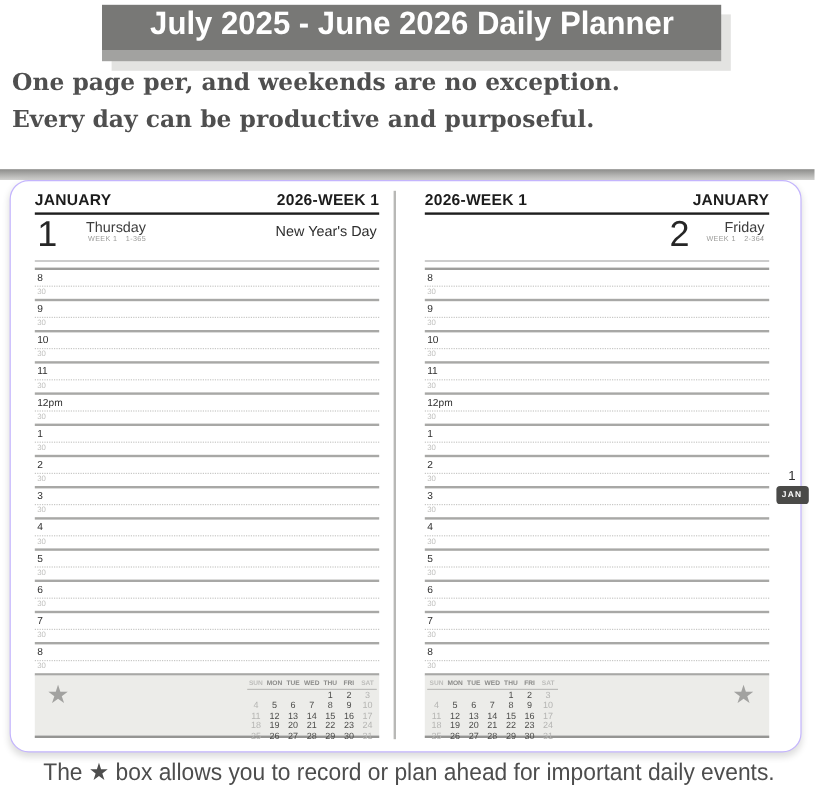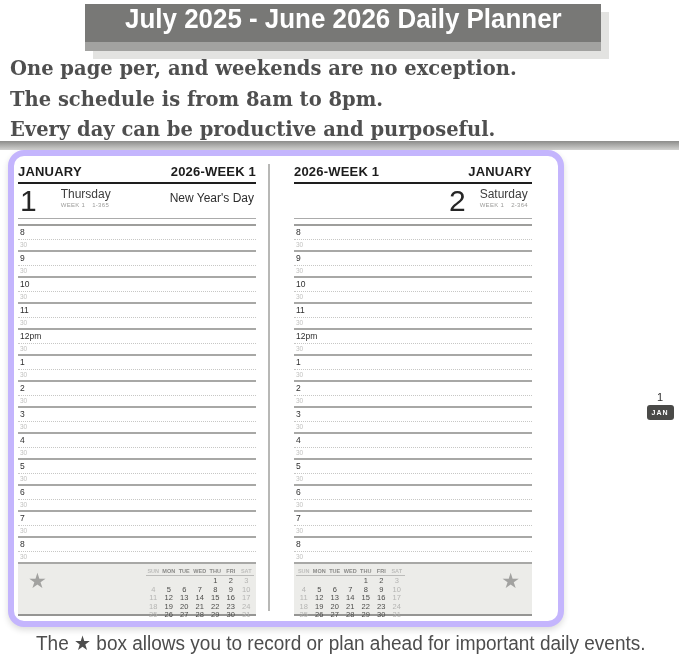--- a/index.html
+++ b/index.html
@@ -26,36 +26,36 @@
     font-size:19.5px; color:#4f4f4f; padding-left:10px; margin-bottom:7.5px;
     white-space:nowrap;
   }
 
   
   .shelf { position:absolute; left:0; top:141px; width:679px; height:9px;
     background:linear-gradient(#8c8c8a, #d2d2d0); }
 
   
   .card {
-    position:absolute; left:8px; top:150px; width:556px; height:477px;
-    background:#fff; border:6px solid #c4b5fd; border-radius:16px;
+    position:absolute; left:8px; top:150px; width:660px; height:477px;
+    background:#fff; border:1px solid #c4b5fd; border-radius:16px;
     box-shadow:0 3px 6px rgba(0,0,0,.14);
-    display:flex; padding:8px 26px 10px 4px;
+    display:flex; padding:8px 26px 10px 20px;
   }
   .page { flex:1; display:flex; flex-direction:column; min-width:0; }
   .page.left  { border-right:2px solid #b8b8b6; padding-right:12px; margin-right:24px; }
 
   .page-head {
     display:flex; justify-content:space-between; align-items:flex-end;
     height:20px; border-bottom:2.5px solid #1e1e1e; padding-bottom:3px;
     font-size:13px; font-weight:bold; color:#1c1c1c; letter-spacing:.2px;
   }
   .day-row { height:38.5px; border-bottom:1.5px solid #ababab; display:flex; align-items:flex-start; }
   .day-num { font-size:30px; font-weight:400; color:#262626; line-height:34px; padding-left:2px; }
-  .day-meta { margin-left:24px; padding-top:4px; }
+  .day-meta { margin-left:24px; padding-top:4px;text-align:right; }
   .weekday { display:block; font-size:12px; color:#3d3d3d; line-height:13px; }
   .day-tiny { display:block; font-size:6px; color:#9b9b99; letter-spacing:.3px; margin-top:1px; }
   .day-tiny .doy { margin-left:7px; }
   .holiday { margin-left:auto; font-size:12px; color:#2e2e2e; padding-top:7px; padding-right:2px; }
   .day-row.mirror .day-num { margin-left:auto; }
   .day-row.mirror .day-meta { margin-left:14px; margin-right:4px; }
 
   
   .schedule { margin-top:5px; border-top:2px solid #9e9e9c; }
   .hour-block { height:26px; display:flex; flex-direction:column; }
@@ -100,21 +100,20 @@
 <body>
 
 <div class="stage">
 
   <div class="banner">
     <h1>July 2025 - June 2026 Daily Planner</h1>
   </div>
 
   <div class="intro">
     <p>One page per, and weekends are no exception.</p>
-    <p>The schedule is from 8am to 8pm.</p>
     <p>Every day can be productive and purposeful.</p>
   </div>
 
   <div class="shelf"></div>
 
   <div class="card">
 
     <div class="page left">
       <div class="page-head">
         <span>JANUARY</span>
@@ -247,21 +246,21 @@
 
     <div class="page right">
       <div class="page-head">
         <span>2026-WEEK 1</span>
         <span>JANUARY</span>
       </div>
       <div class="day-row mirror">
         <span class="holiday"></span>
         <span class="day-num">2</span>
         <span class="day-meta">
-          <span class="weekday">Saturday</span>
+          <span class="weekday">Friday</span>
           <span class="day-tiny">
             <span>WEEK 1</span><span class="doy">2-364</span>
           </span>
         </span>
       </div>
       <div class="schedule">
           <div class="hour-block">
             <div class="hour-row">8</div>
             <div class="half-row">30</div>
           </div>

